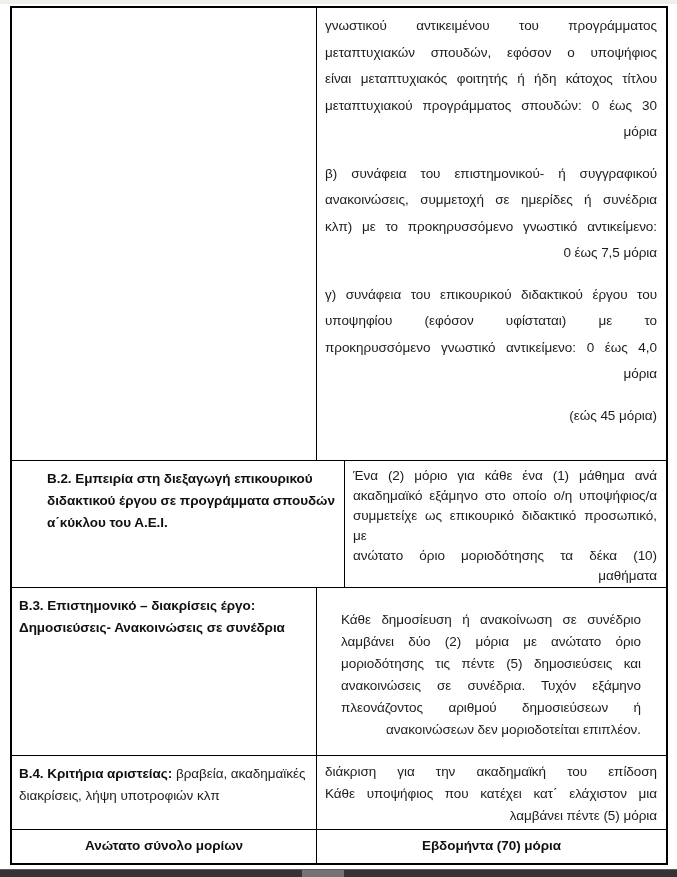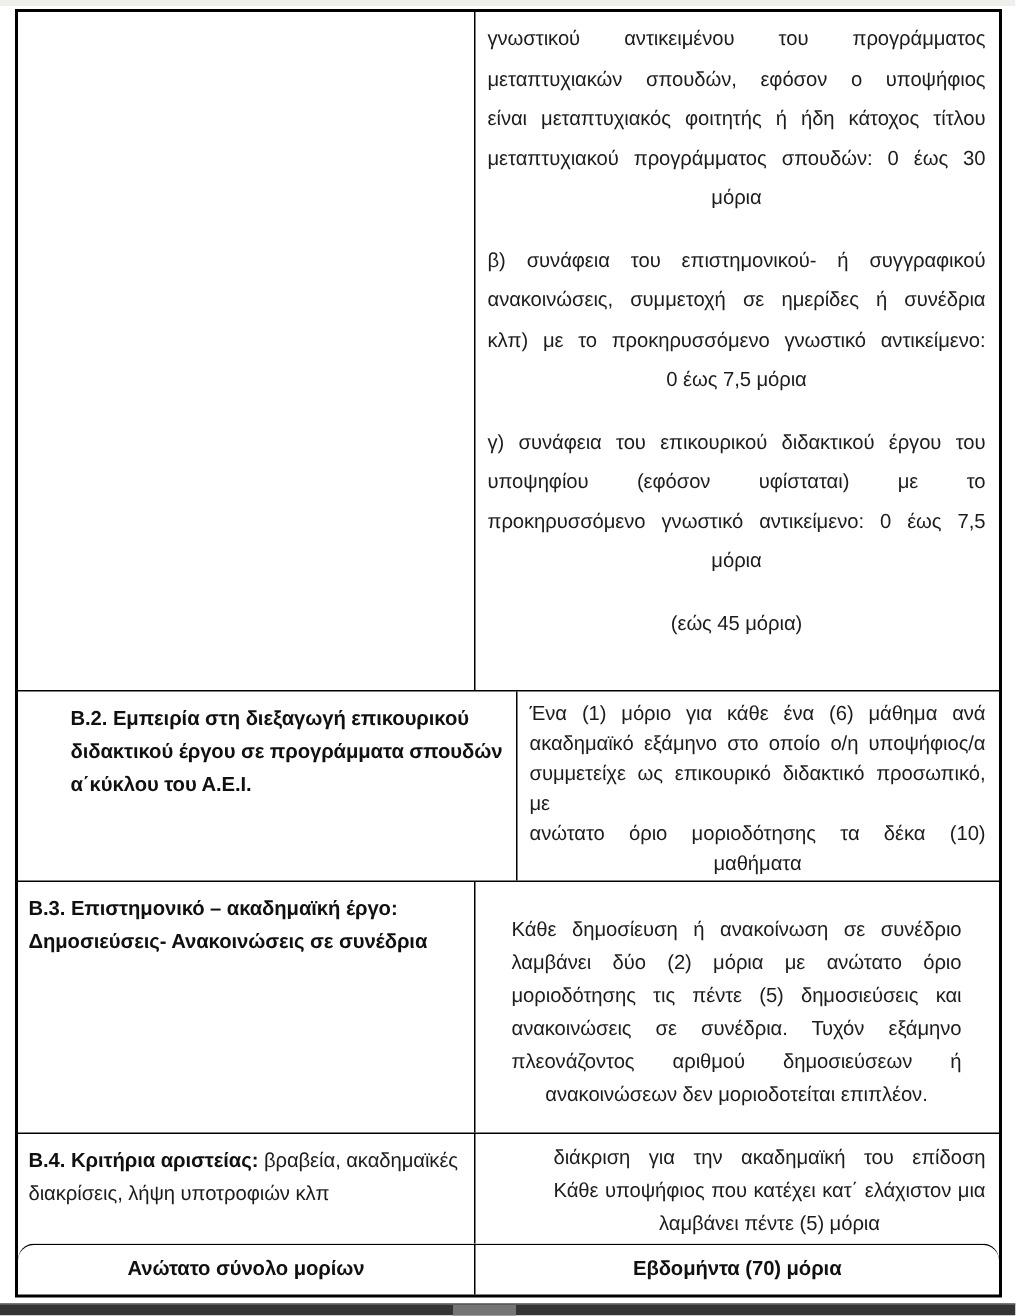--- a/index.html
+++ b/index.html
@@ -18,26 +18,26 @@
   }
   .tr { display:flex; box-sizing:border-box; flex-shrink:0; }
   .tr + .tr { border-top:1.5px solid #000; }
   .td { box-sizing:border-box; overflow:hidden; }
   .td.left  { width:305px; border-right:1.5px solid #000; padding:7px 8px 0 7px; }
   .td.right { flex:1; padding:5px 9px 0 8px; }
 
   .row-b1 { height:452px; }
   .row-b2 { height:127px;padding-left:28px; }
   .row-b3 { height:168px; }
-  .row-b4 { height:74px;gap:44px;  }
-  .row-total { flex:1;border-radius:11px; }
+  .row-b4 { height:74px;  }
+  .row-total { flex:1; }
 
   
   .jl     { display:block; text-align:justify; text-align-last:justify; }
-  .jl-end { display:block; text-align:center; }
+  .jl-end { display:block; text-align:right; }
 
   .row-b1 .td.right p { margin:0 0 15px 0; line-height:26.5px; }
   .row-b1 .td.right p.tail { margin:0; }
 
   .row-b2 .td.right p { margin:0; line-height:20px; }
   .row-b3 .td.right p { margin:16px; line-height:22px; }
   .row-b3 .td.right p.tail { margin-top:12px; }
   .row-b4 .td.right p { margin:0; line-height:22px; }
 
   .crit { font-weight:bold; color:#101010; }
@@ -75,52 +75,52 @@
       </p>
       <p>
         <span class="jl">β) συνάφεια του επιστημονικού- ή συγγραφικού</span>
         <span class="jl">ανακοινώσεις, συμμετοχή σε ημερίδες ή συνέδρια</span>
         <span class="jl">κλπ) με το προκηρυσσόμενο γνωστικό αντικείμενο:</span>
         <span class="jl-end">0 έως 7,5 μόρια</span>
       </p>
       <p>
         <span class="jl">γ) συνάφεια του επικουρικού διδακτικού έργου του</span>
         <span class="jl">υποψηφίου (εφόσον υφίσταται) με το</span>
-        <span class="jl">προκηρυσσόμενο γνωστικό αντικείμενο: 0 έως 7,5</span>
+        <span class="jl">προκηρυσσόμενο γνωστικό αντικείμενο: 0 έως 4,0</span>
         <span class="jl-end">μόρια</span>
       </p>
       <p class="tail">
         <span class="jl-end">(εώς 45 μόρια)</span>
       </p>
     </div>
   </div>
 
   <div class="tr row-b2">
     <div class="td left crit">
       <span class="cl">Β.2. Εμπειρία στη διεξαγωγή επικουρικού</span>
       <span class="cl">διδακτικού έργου σε προγράμματα σπουδών</span>
       <span class="cl">α΄κύκλου του Α.Ε.Ι.</span>
     </div>
     <div class="td right">
       <p>
-        <span class="jl">Ένα (1) μόριο για κάθε ένα (6) μάθημα ανά</span>
+        <span class="jl">Ένα (2) μόριο για κάθε ένα (1) μάθημα ανά</span>
         <span class="jl">ακαδημαϊκό εξάμηνο στο οποίο ο/η υποψήφιος/α</span>
         <span class="jl">συμμετείχε ως επικουρικό διδακτικό προσωπικό, με</span>
         <span class="jl">ανώτατο όριο μοριοδότησης τα δέκα (10)</span>
         <span class="jl-end">μαθήματα</span>
       </p>
       <p>
         <span class="jl-end">(έως 10 μόρια)</span>
       </p>
     </div>
   </div>
 
   <div class="tr row-b3">
     <div class="td left crit">
-      <span class="cl">Β.3. Επιστημονικό – ακαδημαϊκή έργο:</span>
+      <span class="cl">Β.3. Επιστημονικό – διακρίσεις έργο:</span>
       <span class="cl">Δημοσιεύσεις- Ανακοινώσεις σε συνέδρια</span>
     </div>
     <div class="td right">
       <p>
         <span class="jl">Κάθε δημοσίευση ή ανακοίνωση σε συνέδριο</span>
         <span class="jl">λαμβάνει δύο (2) μόρια με ανώτατο όριο</span>
         <span class="jl">μοριοδότησης τις πέντε (5) δημοσιεύσεις και</span>
         <span class="jl">ανακοινώσεις σε συνέδρια. Τυχόν εξάμηνο</span>
         <span class="jl">πλεονάζοντος αριθμού δημοσιεύσεων ή</span>
         <span class="jl-end">ανακοινώσεων δεν μοριοδοτείται επιπλέον.</span>

